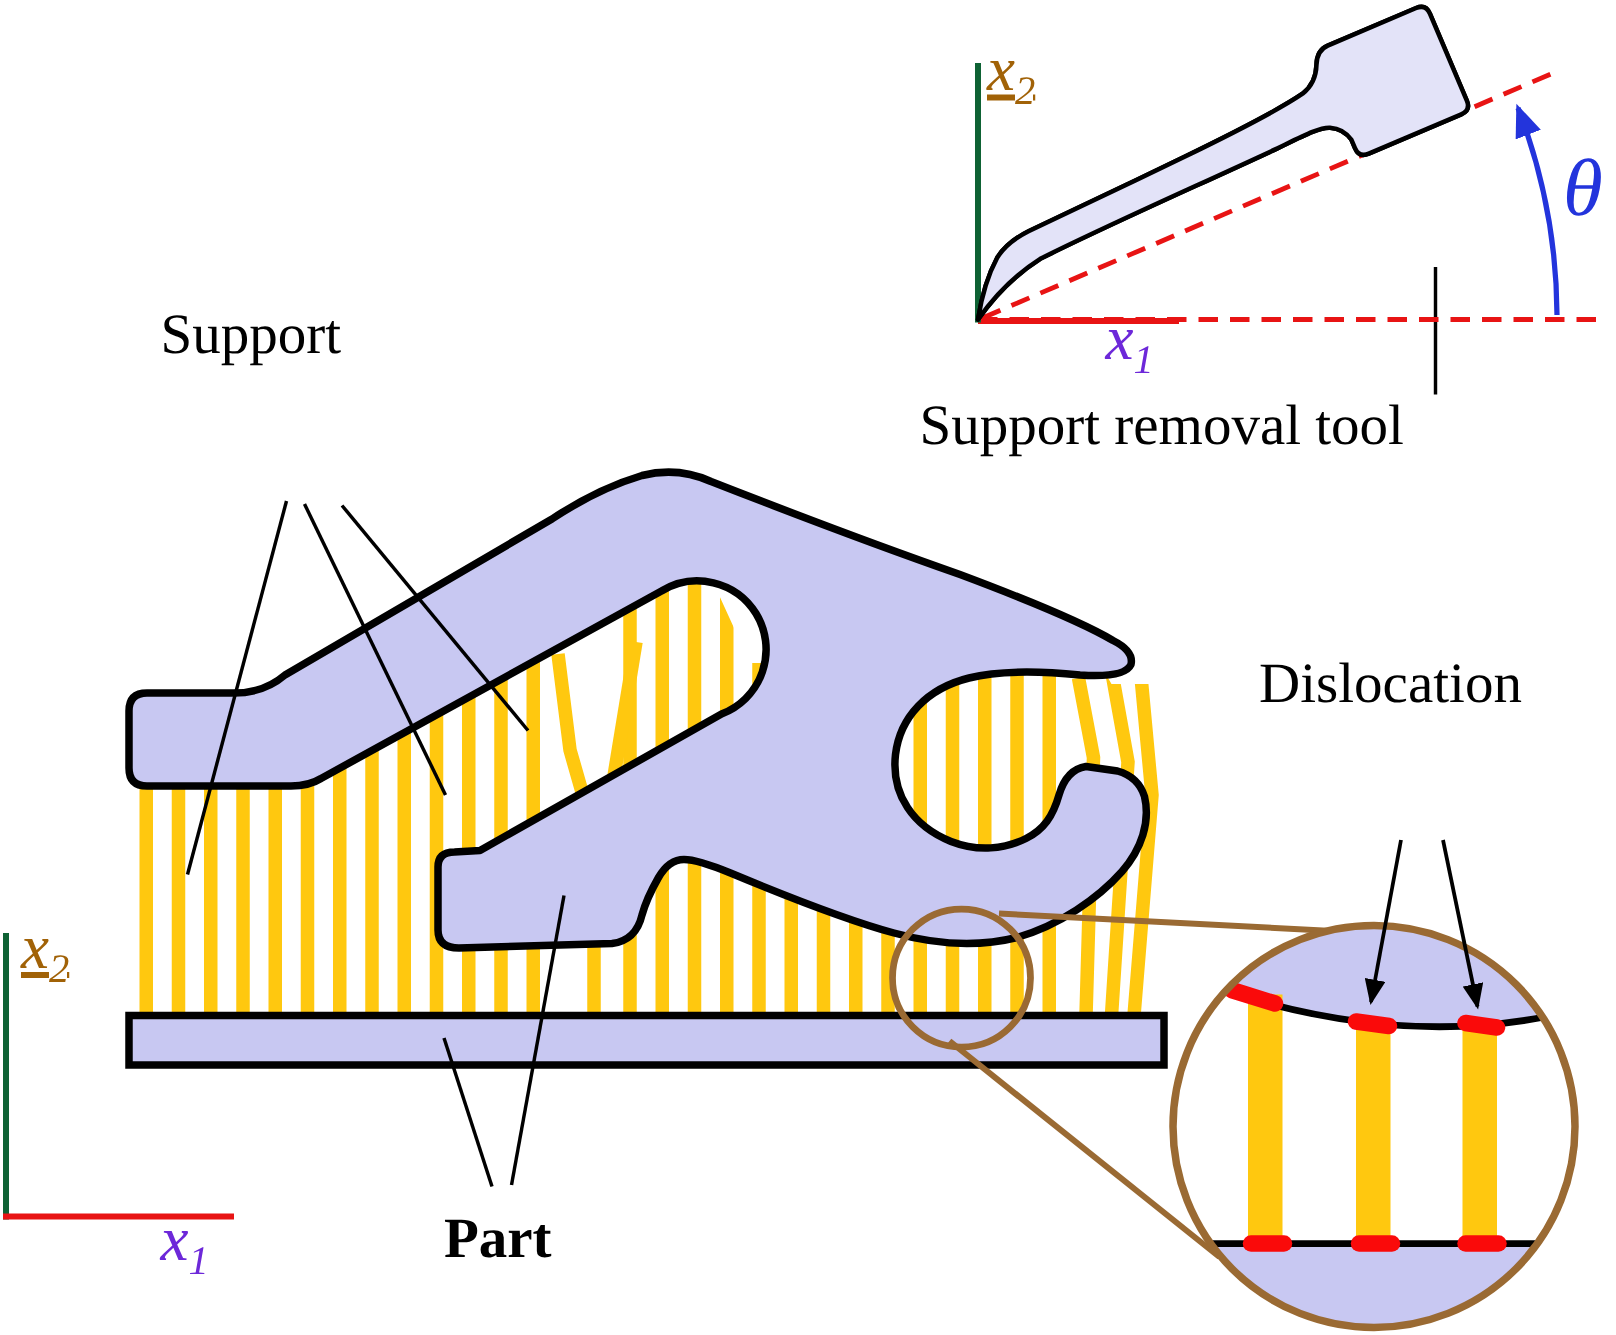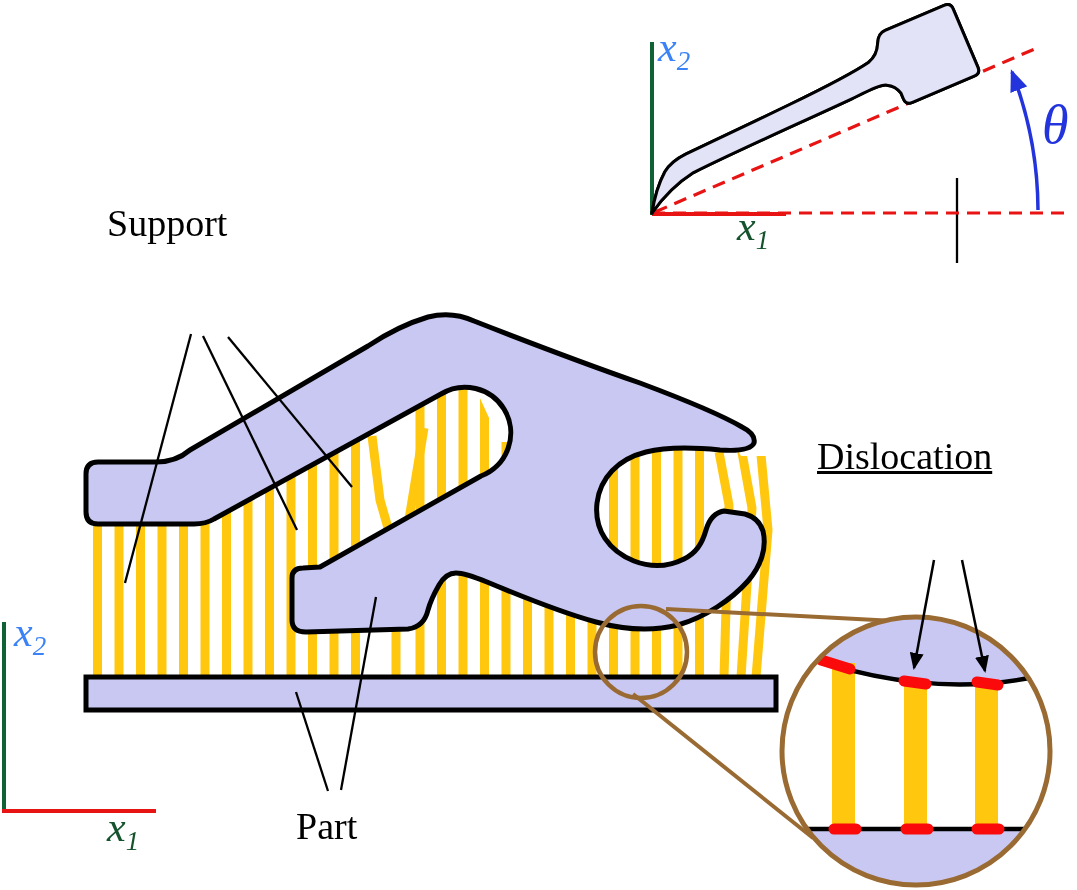--- a/index.html
+++ b/index.html
@@ -3,24 +3,24 @@
 <meta charset="utf-8">
 <style>
   html,body{margin:0;padding:0;background:#fff;}
   #stage{position:relative;width:1077px;height:890px;background:#fff;overflow:hidden;
          font-family:"Liberation Serif",serif;}
   #stage svg{position:absolute;left:0;top:0;}
   .lbl{position:absolute;color:#000;font-size:38px;line-height:1.62;white-space:nowrap;}
   .lbl.single{line-height:1.2;}
   .math{position:absolute;font-style:italic;font-size:42px;line-height:1;white-space:nowrap;}
   .math sub{font-size:27px;font-style:italic;}
-  .math.green{color:#3b82f6;}
-  .math.red{color:#14532d;}
+  .math.green{color:#a16207;text-decoration:underline;}
+  .math.red{color:#6d28d9;}
   .theta{position:absolute;font-style:italic;font-size:54px;line-height:1;color:#2334DC;}
-  .center{text-decoration:underline;}
+  .center{text-align:center;}
 </style>
 </head>
 <body>
 
 <div id="stage">
 
 <svg width="1077" height="890" viewBox="0 0 1077 890">
   <defs>
     <clipPath id="stripeClip">
       <path d="M 90 470 L 200 470 L 207 516 L 452 385 L 474 385 L 500 442 L 733 442 L 741 456 L 775 456 L 775 680 L 90 680 Z"></path>
@@ -147,22 +147,23 @@
   <g stroke="#000" stroke-width="2.5">
     <line x1="934" y1="560" x2="914" y2="668" marker-end="url(#ahBlack)"></line>
     <line x1="962" y1="560" x2="985" y2="671" marker-end="url(#ahBlack)"></line>
   </g>
 </svg>
 
 <div class="lbl" style="left:107px;top:193px;">
   <div>Support</div>
 </div>
 
-<div class="lbl single" style="left:296px;top:804px;">Part</div>
+<div class="lbl single" style="left:296px;top:804px;font-weight:bold;">Part</div>
 
+<div class="lbl single" style="left:613px;top:262px;">Support removal tool</div>
 
 <div class="lbl center" style="left:817px;top:426px;width:220px;">
   <div>Dislocation</div>
 </div>
 
 <div class="theta" style="left:1042px;top:98px;">θ</div>
 
 <div class="math green" style="left:658px;top:26px;"><i>x</i><sub>2</sub></div>
 
 <div class="math red" style="left:737px;top:205px;"><i>x</i><sub>1</sub></div>

